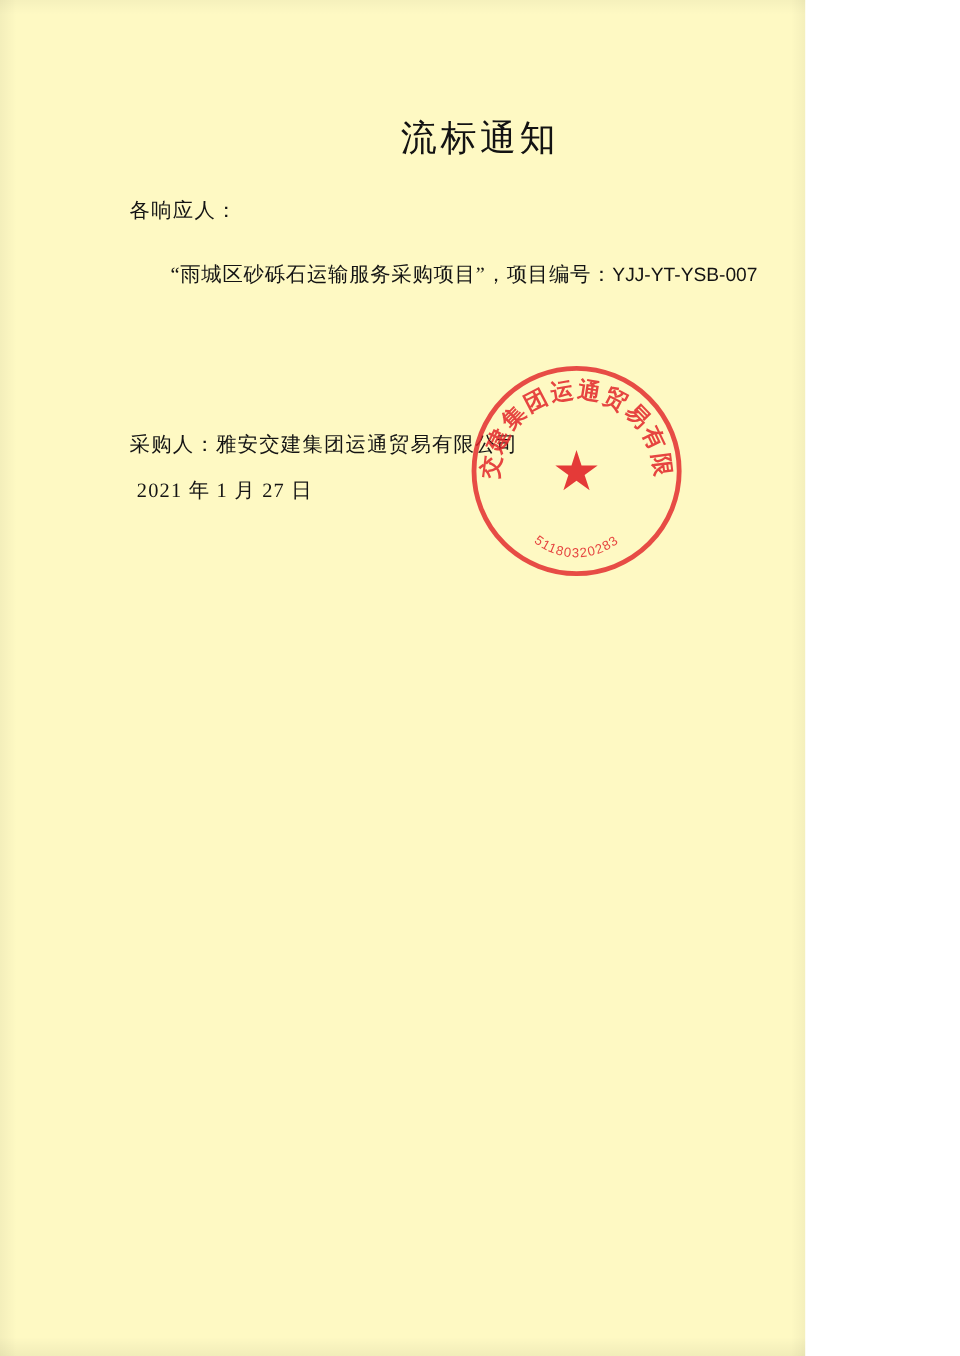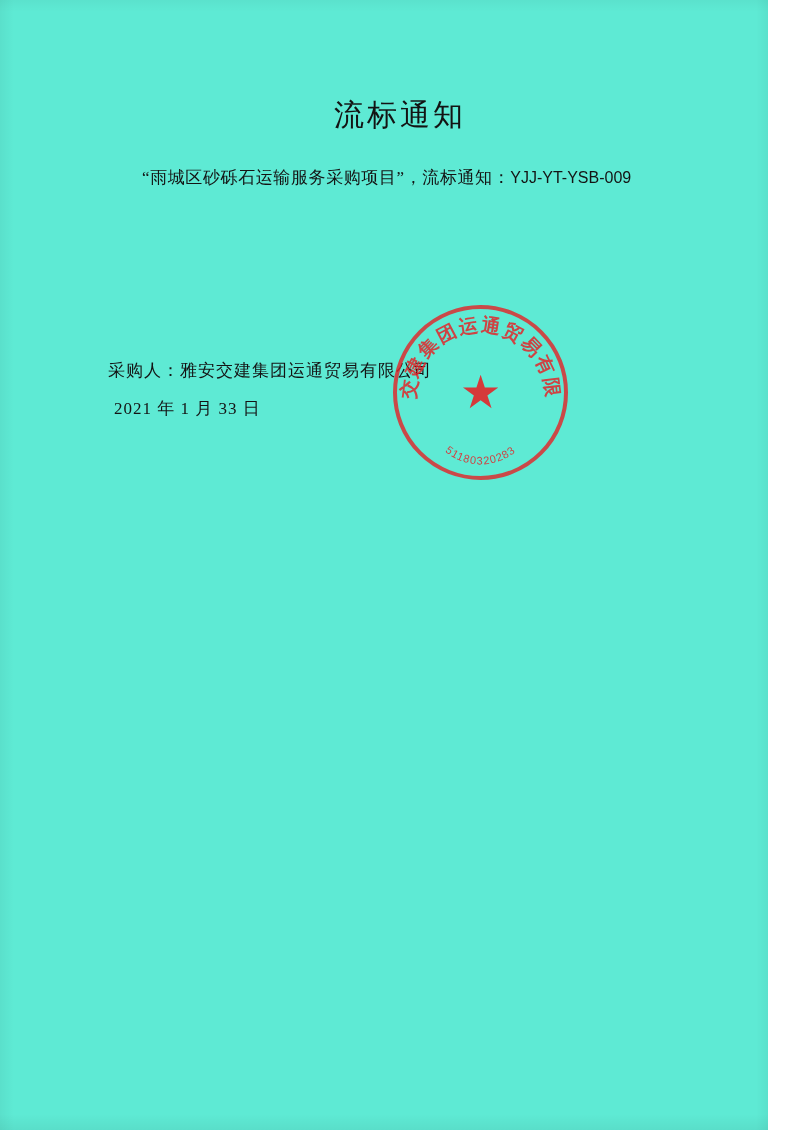--- a/index.html
+++ b/index.html
@@ -9,23 +9,23 @@
   body {
     width: 800px;
     height: 1130px;
     background: #ffffff;
     font-family: "Liberation Serif", "DejaVu Serif", serif;
     color: #111111;
     overflow: hidden;
   }
   .page {
     position: relative;
-    width: 768px;
+    width: 671px;
     height: 1130px;
-    background: #5eead4;
+    background: #fef9c3;
     box-sizing: border-box;
   }
   
   .page::before {
     content: "";
     position: absolute;
     top: 0; left: 0; right: 0; bottom: 0;
     pointer-events: none;
     background:
       linear-gradient(to right, rgba(0,0,0,0.045) 0px, rgba(0,0,0,0.0) 14px),
@@ -144,31 +144,32 @@
   }
 </style>
 </head>
 <body>
 
 <div class="page">
 
   <div class="doc-body">
     <div class="doc-title">流标通知</div>
 
+    <div class="salutation">各响应人：</div>
 
     <div class="para">
-      <span class="indent"></span><span>“雨城区砂砾石运输服务采购项目”，流标通知：</span><span class="code">YJJ-YT-YSB-009</span><br>
+      <span class="indent"></span><span>“雨城区砂砾石运输服务采购项目”，项目编号：</span><span class="code">YJJ-YT-YSB-007</span><br>
     </div>
   </div>
 
   <div class="signature-block">
     <div class="sig-line">
       <span>采购人：</span><span>雅安交建集团运通贸易有限公司</span>
     </div>
-    <div class="sig-line date">2021 年 1 月 33 日</div>
+    <div class="sig-line date">2021 年 1 月 27 日</div>
   </div>
 
   <div class="seal">
     <div class="seal-ring"></div>
     <svg class="seal-arc" viewBox="0 0 175 175">
       <defs>
         <path id="sealArcPath" d="M 22,92 A 65,65 0 1 1 153,92"></path>
       </defs>
       <text>
         <textPath href="#sealArcPath" startOffset="50%" text-anchor="middle">雅安交建集团运通贸易有限公司</textPath>

